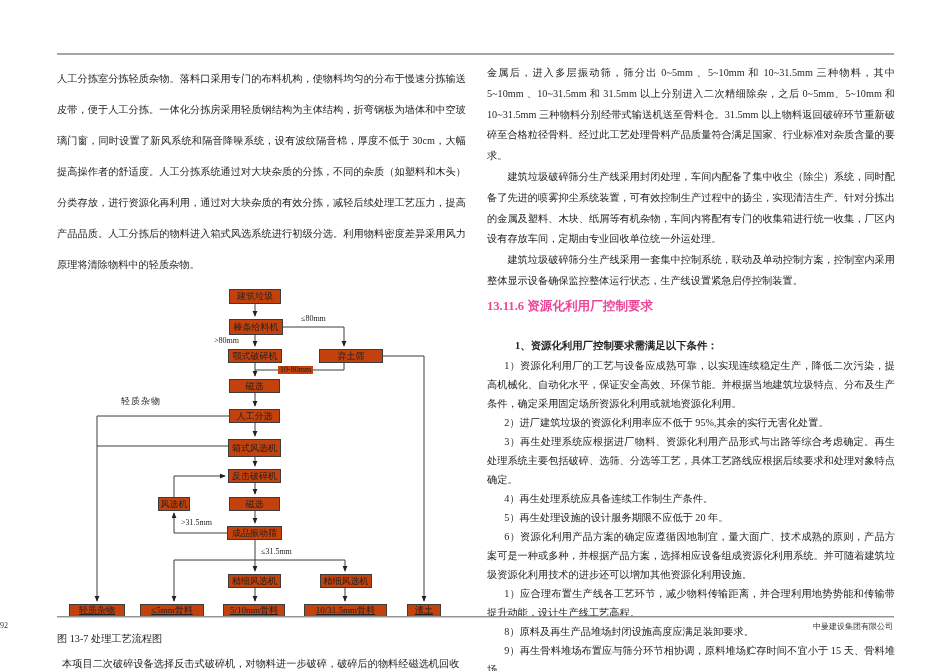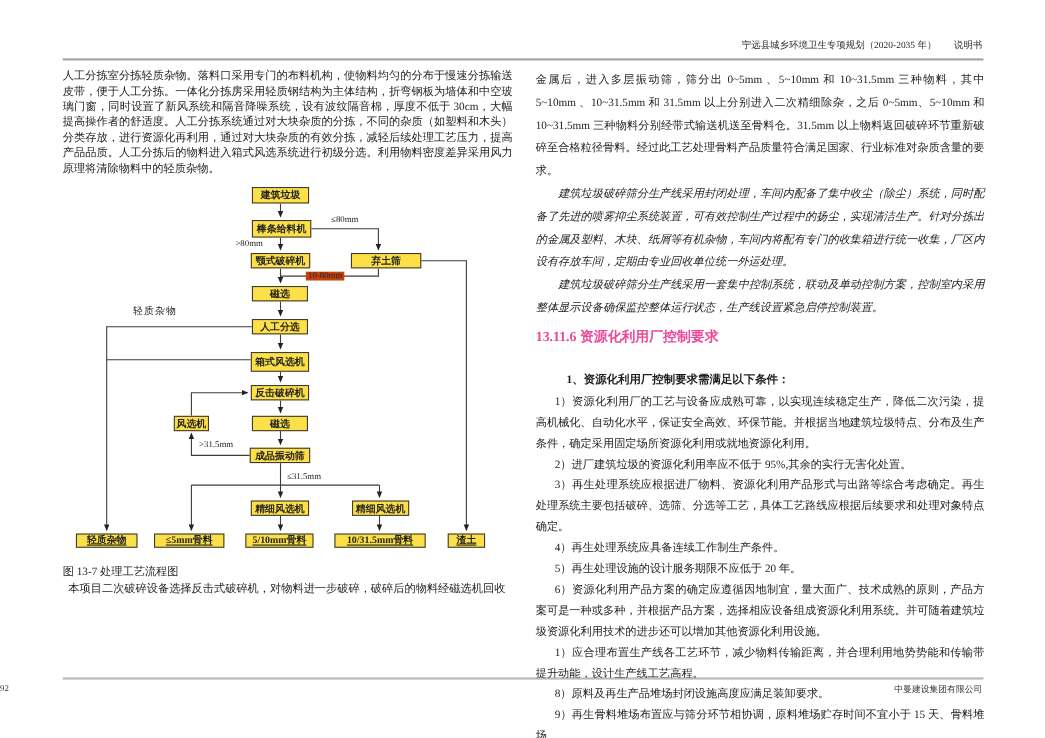--- a/index.html
+++ b/index.html
@@ -13,49 +13,46 @@
   .footer-rule{position:absolute;top:616px;left:57px;right:56px;height:2px;
                border-top:1px solid #949494;border-bottom:1px solid #cccccc;box-sizing:border-box;}
   .footer-page{position:absolute;top:621px;left:0;right:0;text-align:left;font-size:8px;color:#333;}
   .footer-company{position:absolute;top:621px;right:57px;font-size:8px;color:#333;}
 
   
   .col{position:absolute;top:63px;width:409px;}
   .col-left{left:57px;}
   .col-right{left:487px;width:408px;}
 
-  .body{margin:0;font-size:10.2px;line-height:14px;text-align:justify;text-justify:inter-ideograph;}
+  .body{margin:0;font-size:10.2px;line-height:31px;text-align:justify;text-justify:inter-ideograph;}
   .col-right .body{line-height:20.8px;}
   .para-noindent{text-indent:0;}
-  .para-indent{text-indent:2em;font-style:italic;}
+  .para-indent{text-indent:2em;}
   .para-small-indent{text-indent:0.5em;}
 
   .section-heading{margin:6px 0 21px 0;font-size:12.6px;font-weight:bold;color:#ec4899;}
   .subheading{margin:0;font-size:10.4px;font-weight:bold;text-indent:2.7em;line-height:20px;}
   .item{margin:0;font-size:10.2px;line-height:19px;text-align:justify;text-indent:1.7em;}
 
   
   .flowchart{position:relative;width:410px;height:342px;margin-top:4px;}
   .flowchart svg{position:absolute;left:0;top:0;}
-  .fc-node{position:absolute;box-sizing:border-box;border:1px solid #3c3c3c;background:#fde047;
+  .fc-node{position:absolute;box-sizing:border-box;border:1px solid #3c3c3c;background:#c2410c;
            font-size:9px;line-height:1;display:flex;align-items:center;justify-content:center;
-           color:#222;white-space:nowrap;font-weight:bold;}
+           color:#222;white-space:nowrap;}
   .fc-node.u{text-decoration:underline;}
   .fc-label{position:absolute;font-size:8px;color:#222;white-space:nowrap;line-height:1;}
   .fc-label.on-line{background:#c2410c;padding:0 2px;}
   .fig-caption{margin-top:6px;text-align:left;font-size:10.2px;color:#1e1e1e;}
 </style>
 </head>
 <body>
 
 <div class="page">
 
-  <div class="header">
-    <span>宁远县城乡环境卫生专项规划（2020-2035 年）</span><span class="header-doc">说明书</span>
-  </div>
   <div class="header-rule"></div>
 
   <div class="col col-left">
     <p class="body para-noindent">人工分拣室分拣轻质杂物。落料口采用专门的布料机构，使物料均匀的分布于慢速分拣输送皮带，便于人工分拣。一体化分拣房采用轻质钢结构为主体结构，折弯钢板为墙体和中空玻璃门窗，同时设置了新风系统和隔音降噪系统，设有波纹隔音棉，厚度不低于 30cm，大幅提高操作者的舒适度。人工分拣系统通过对大块杂质的分拣，不同的杂质（如塑料和木头）分类存放，进行资源化再利用，通过对大块杂质的有效分拣，减轻后续处理工艺压力，提高产品品质。人工分拣后的物料进入箱式风选系统进行初级分选。利用物料密度差异采用风力原理将清除物料中的轻质杂物。</p>
 
     <div class="flowchart">
       <svg width="410" height="342" viewBox="0 0 410 342">
         <defs>
           <marker id="arr" markerWidth="8" markerHeight="7" refX="5.2" refY="2.5" orient="auto">
             <path d="M0,0 L6,2.5 L0,5 Z" fill="#222"></path>

